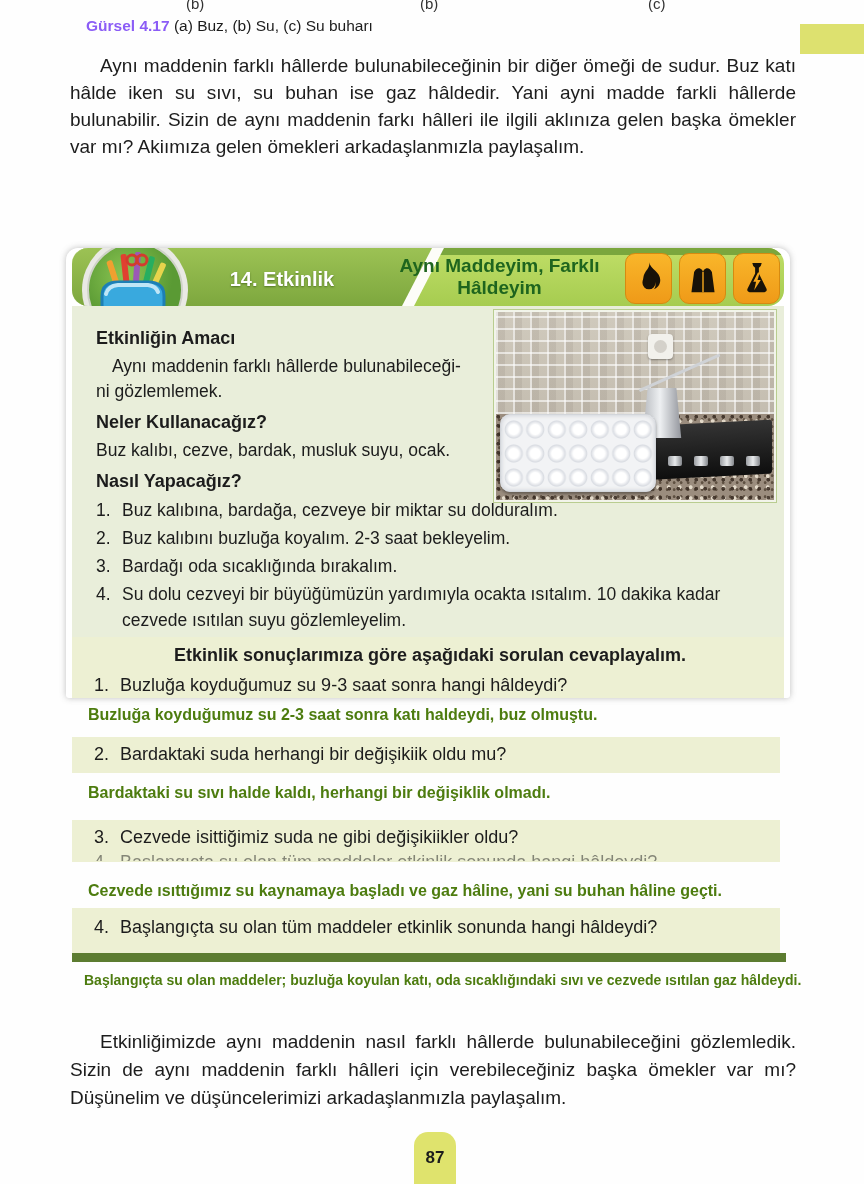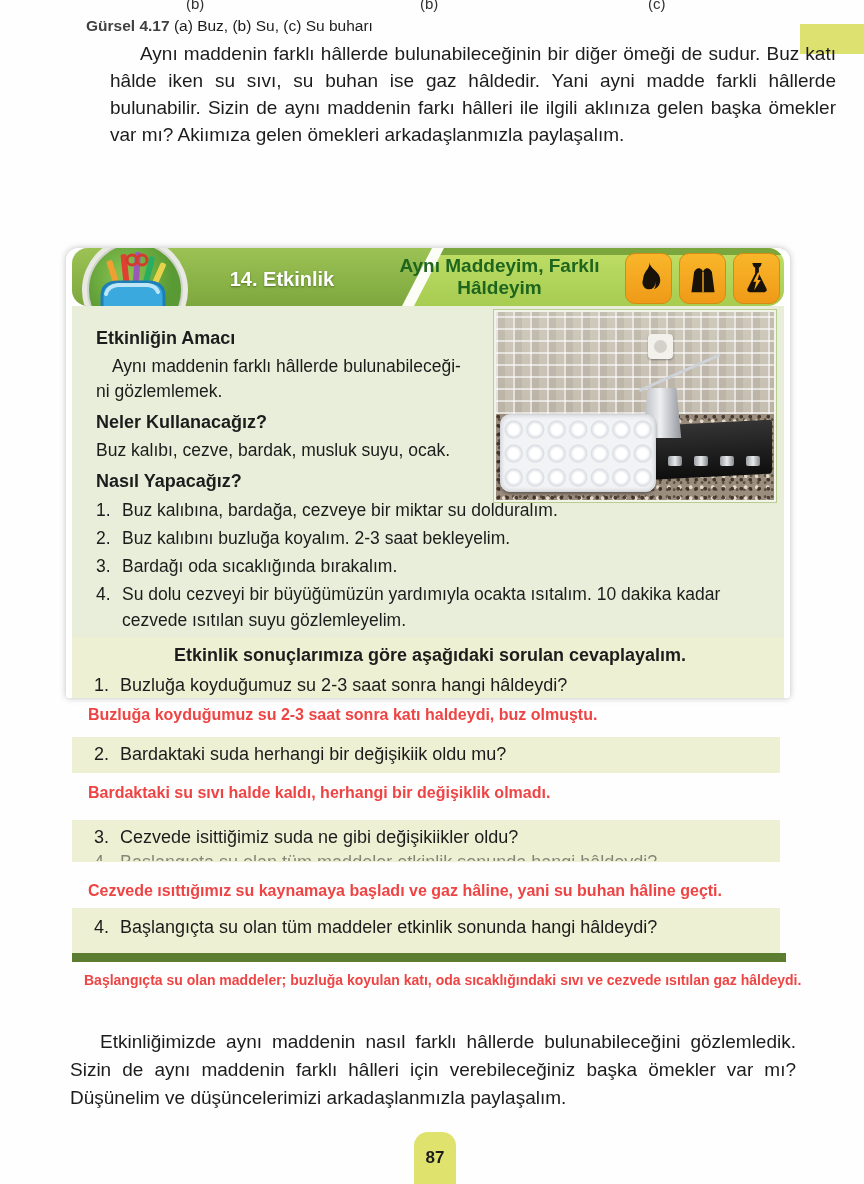--- a/index.html
+++ b/index.html
@@ -6,25 +6,25 @@
   .page{position:relative;width:864px;height:1184px;background:#fefefe;overflow:hidden;
         font-family:"Liberation Sans", sans-serif;color:#1c1c1c;}
 
   
   .figlabel{position:absolute;top:-5px;font-size:15px;color:#333;}
   .fl-a{left:186px}.fl-b{left:420px}.fl-c{left:648px}
 
   .corner-tab{position:absolute;top:24px;right:0;width:64px;height:30px;background:#dde16f;}
 
   .caption{position:absolute;left:86px;top:17px;font-size:15.5px;}
-  .caption .cap-label{color:#404040;font-weight:bold;}
+  .caption .cap-label{color:#8b5cf6;font-weight:bold;}
 
   .para{position:absolute;left:70px;width:726px;font-size:19px;line-height:27px;
         text-align:justify;text-indent:30px;margin:0;}
-  .para1{top:40px;margin-left:40px;}
+  .para1{top:52px;}
   .quote{position:absolute;left:70px;top:180px;width:740px;font-size:18.5px;text-indent:30px;margin:0;}
 
   
   .frame{position:absolute;left:66px;top:248px;width:724px;background:#ffffff;
          padding:0 6px;box-sizing:border-box;box-shadow:0 0 6px rgba(110,110,110,.45);
          border-radius:12px 12px 3px 3px;}
   .banner{position:relative;height:58px;border-radius:16px;overflow:hidden;
           background:linear-gradient(180deg,#c0de67,#a6cc50);}
   .banner::before{content:"";position:absolute;top:0;left:0;right:0;height:7px;background:#7aa63d;}
   .banner-white{position:absolute;top:0;bottom:0;left:0;width:372px;background:#fdfdf8;
@@ -97,21 +97,21 @@
   .qheader{font-weight:bold;font-size:18px;text-align:center;}
   .qrow{display:flex;font-size:18px;margin-top:9px;}
   .qrow .n{width:34px;flex:none;padding-left:8px;box-sizing:border-box;}
   .row{position:absolute;left:72px;width:708px;background:#edf0d3;box-sizing:border-box;padding:7px 0 0 14px;}
   .row2{top:737px;height:36px;}
   .row3{top:820px;height:42px;}
   .row4{top:908px;height:45px;}
   .cropped{height:9px;overflow:hidden;opacity:.5;margin-top:4px;}
   .gbar{position:absolute;left:72px;top:953px;width:714px;height:9px;background:#5c7c30;}
 
-  .ans{position:absolute;left:88px;color:#ef4444;font-weight:bold;font-size:16px;margin:0;}
+  .ans{position:absolute;left:88px;color:#4d7c0f;font-weight:bold;font-size:16px;margin:0;}
   .ans1{top:706px;}
   .ans2{top:784px;}
   .ans3{top:882px;}
   .ans4{top:972px;left:84px;width:772px;font-size:14px;}
 
   .closing{top:1028px;line-height:28px;}
 
   .page-badge{position:absolute;left:414px;top:1132px;width:42px;height:52px;background:#dfe36d;
       border-radius:14px 14px 0 0;display:flex;align-items:center;justify-content:center;
       font-weight:bold;font-size:17px;color:#1c1c1c;}
@@ -224,21 +224,21 @@
             <span class="n">4.</span>
             <span class="t">Su dolu cezveyi bir büyüğümüzün yardımıyla ocakta ısıtalım. 10 dakika kadar cezvede ısıtılan suyu gözlemleyelim.</span>
           </div>
       </div>
     </div>
 
     <div class="qblock">
       <div class="qheader">Etkinlik sonuçlarımıza göre aşağıdaki sorulan cevaplayalım.</div>
       <div class="qrow">
           <span class="n">1.</span>
-          <span>Buzluğa koyduğumuz su 2-3 saat sonra hangi hâldeydi?</span>
+          <span>Buzluğa koyduğumuz su 9-3 saat sonra hangi hâldeydi?</span>
         </div>
     </div>
   </div>
 
   <p class="ans ans1">Buzluğa koyduğumuz su 2-3 saat sonra katı haldeydi, buz olmuştu.</p>
 
   <div class="row row2">
     <div class="qrow" style="margin-top:0">
         <span class="n">2.</span>
         <span>Bardaktaki suda herhangi bir değişikiik oldu mu?</span>

